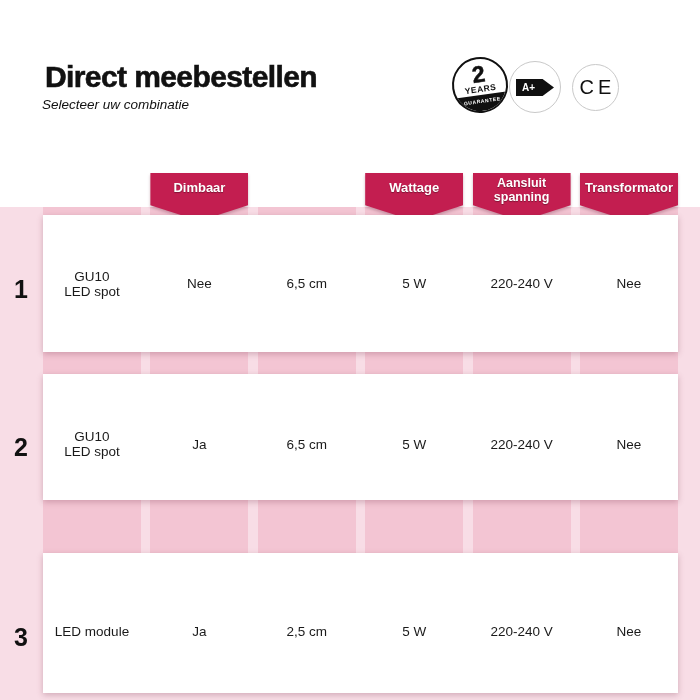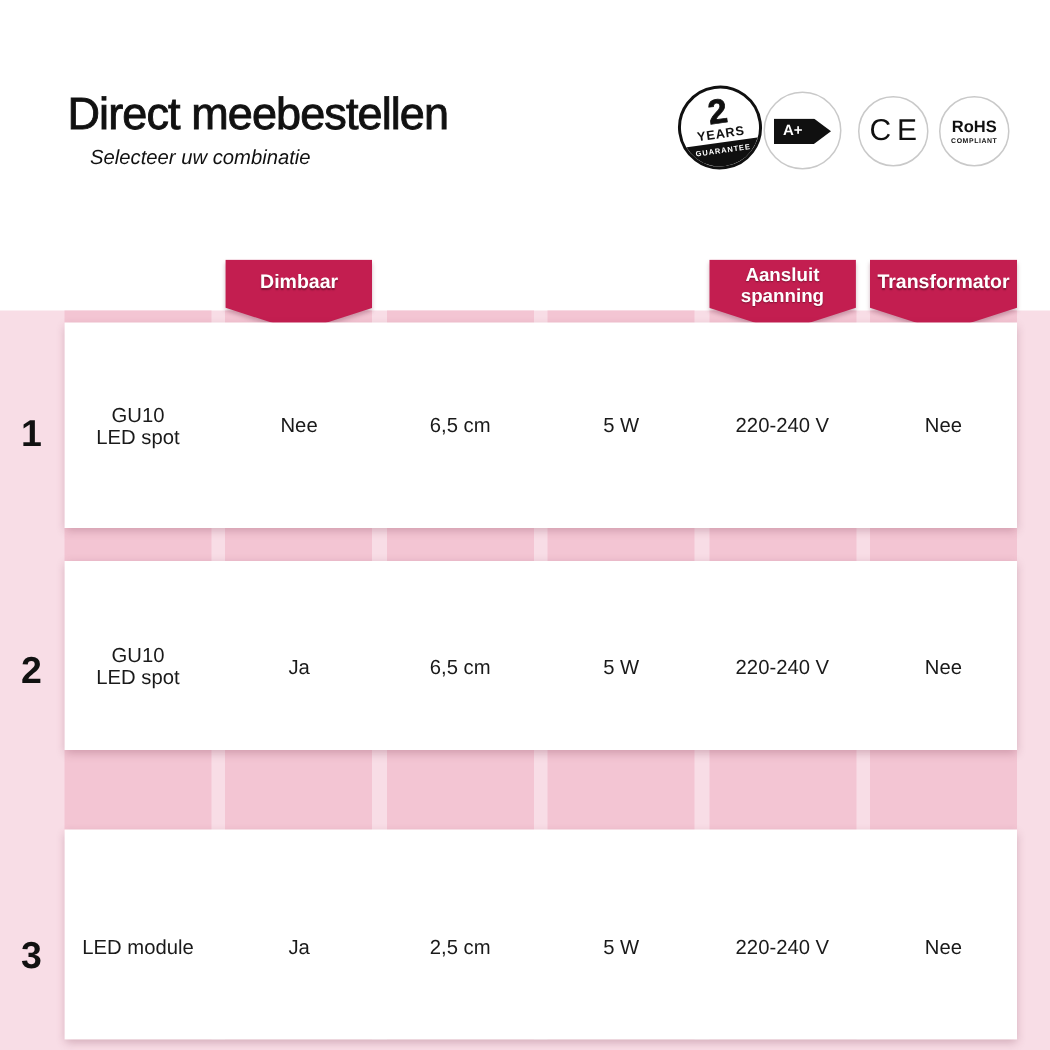--- a/index.html
+++ b/index.html
@@ -5,25 +5,25 @@
   * { margin:0; padding:0; box-sizing:border-box; }
   html,body { background:#ffffff; }
   .page {
     position:relative; width:700px; height:700px; overflow:hidden;
     background:#ffffff; font-family:"Liberation Sans", sans-serif; color:#1a1a1a;
   }
 
   
   .title {
     position:absolute; left:45px; top:60px;
-    font-size:30px; font-weight:normal; letter-spacing:-0.6px; color:#111;
+    font-size:30px; font-weight:bold; letter-spacing:-0.6px; color:#111;
     -webkit-text-stroke:0.6px #111;
   }
   .subtitle {
-    position:absolute; left:60px; top:97px;
+    position:absolute; left:42px; top:97px;
     font-size:13.5px; font-style:italic; color:#111;
   }
 
   
   .badge { position:absolute; border-radius:50%; background:#fff; overflow:hidden; }
   .badge-guarantee {
     left:452px; top:57px; width:56px; height:56px;
     border:2px solid #101010; transform:rotate(-8deg);
     display:flex; flex-direction:column; align-items:center;
   }
@@ -105,39 +105,41 @@
     </div>
   </div>
   <div class="badge badge-aplus">
     <div class="a-arrow">
       <span>A+</span>
     </div>
   </div>
   <div class="badge badge-ce">
     <span class="ce-text">CE</span>
   </div>
-  <div class="badge badge-rohs">
-    <span class="rohs-main">RoHS</span>
-    <span class="rohs-sub">COMPLIANT</span>
-  </div>
 
   <div class="pink-panel">
     <div class="tracks">
       <div class="track"></div>
       <div class="track"></div>
       <div class="track"></div>
       <div class="track"></div>
       <div class="track"></div>
       <div class="track"></div>
     </div>
   </div>
 
   <div class="ribbon-wrap rb2">
     <div class="ribbon">
       <span class="rline">Dimbaar</span>
+      <span class="rline"></span>
+    </div>
+  </div>
+  <div class="ribbon-wrap rb4">
+    <div class="ribbon">
+      <span class="rline">Wattage</span>
       <span class="rline"></span>
     </div>
   </div>
   <div class="ribbon-wrap rb5">
     <div class="ribbon">
       <span class="rline">Aansluit</span>
       <span class="rline">spanning</span>
     </div>
   </div>
   <div class="ribbon-wrap rb6">

